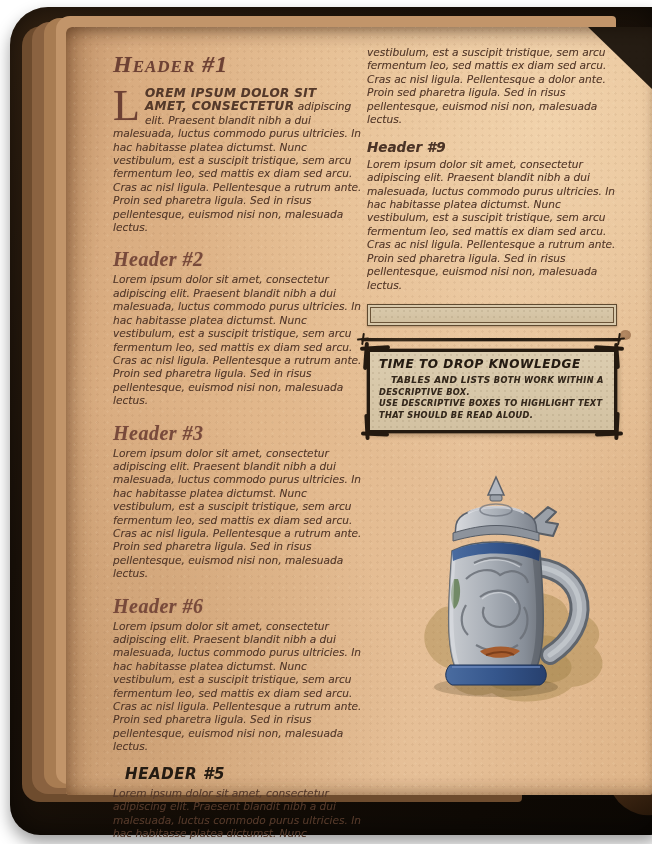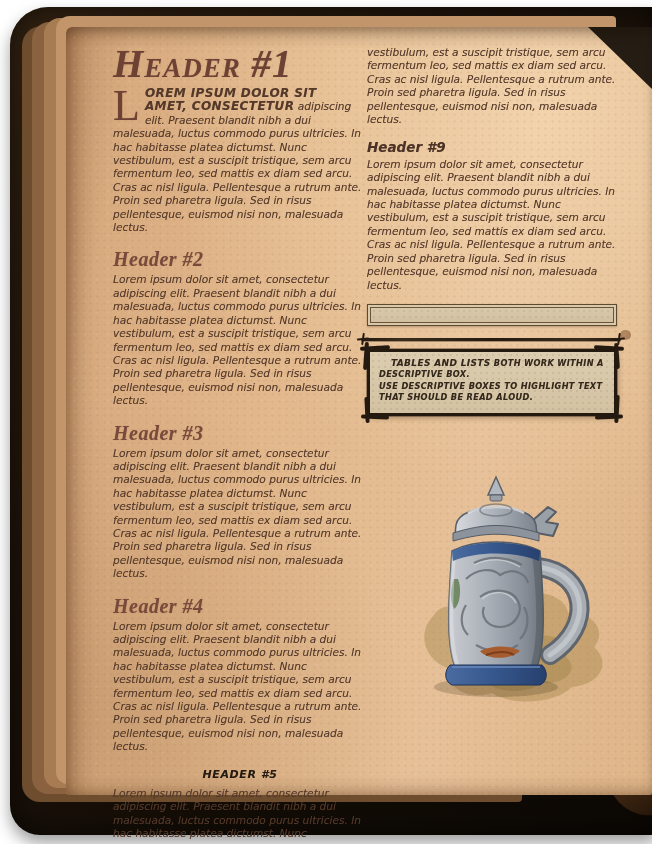--- a/index.html
+++ b/index.html
@@ -55,33 +55,33 @@
   .col{position:absolute;width:250px;color:#53382a;}
   .col-left{left:47px;top:22px;}
   .col-right{left:301px;top:16px;}
   .hand{
     font-family:"DejaVu Sans",sans-serif;font-style:italic;
     font-size:10.6px;line-height:13.4px;color:#54392a;
     text-shadow:0 0 .4px rgba(84,57,42,.4);
   }
   h1.fancy{
     margin:0 0 8px 0;font-family:"Liberation Serif",serif;font-weight:700;
-    font-variant:small-caps;font-size:39px;line-height:30px;letter-spacing:1px;
+    font-variant:small-caps;font-size:24px;line-height:30px;letter-spacing:1px;
     color:#6d4134;text-shadow:0 0 1px rgba(109,65,52,.35);
   }
   h2.fancy{
     margin:15px 0 3px 0;font-family:"Liberation Serif",serif;font-weight:700;
     font-size:20px;line-height:21px;letter-spacing:.5px;color:#784a3b;
     text-shadow:0 0 1px rgba(120,74,59,.3);
   }
   .marker{
     font-family:"DejaVu Sans",sans-serif;font-style:italic;font-weight:700;
     text-transform:uppercase;letter-spacing:.6px;color:#241b12;
   }
-  h3.marker{margin:14px 0 6px 4px;font-size:11px;text-align:center;}
+  h3.marker{margin:14px 0 6px 12px;font-size:15px;}
   .hand-h6{
     margin:15px 0 3px 0;font-style:italic;font-weight:700;font-size:13.5px;
     color:#4a3326;
   }
   p.body-par{margin:3px 0 0 0;}
   .dropcap{
     float:left;font-family:"Liberation Serif",serif;font-style:normal;
     font-size:44px;line-height:34px;color:#6d4134;margin:2px 5px 0 0;
     text-shadow:0 0 1px rgba(109,65,52,.4);
   }
@@ -161,29 +161,29 @@
   <div class="col col-left hand">
     <h1 class="fancy">Header #1</h1>
     <p class="body-par"><span class="dropcap">L</span><span class="lead-first">orem ipsum dolor sit amet, consectetur</span><span> adipiscing elit. Praesent blandit nibh a dui malesuada, luctus commodo purus ultricies. In hac habitasse platea dictumst. Nunc vestibulum, est a suscipit tristique, sem arcu fermentum leo, sed mattis ex diam sed arcu. Cras ac nisl ligula. Pellentesque a rutrum ante. Proin sed pharetra ligula. Sed in risus pellentesque, euismod nisi non, malesuada lectus.</span></p>
 
     <h2 class="fancy">Header #2</h2>
     <p class="body-par">Lorem ipsum dolor sit amet, consectetur adipiscing elit. Praesent blandit nibh a dui malesuada, luctus commodo purus ultricies. In hac habitasse platea dictumst. Nunc vestibulum, est a suscipit tristique, sem arcu fermentum leo, sed mattis ex diam sed arcu. Cras ac nisl ligula. Pellentesque a rutrum ante. Proin sed pharetra ligula. Sed in risus pellentesque, euismod nisi non, malesuada lectus.</p>
 
     <h2 class="fancy">Header #3</h2>
     <p class="body-par">Lorem ipsum dolor sit amet, consectetur adipiscing elit. Praesent blandit nibh a dui malesuada, luctus commodo purus ultricies. In hac habitasse platea dictumst. Nunc vestibulum, est a suscipit tristique, sem arcu fermentum leo, sed mattis ex diam sed arcu. Cras ac nisl ligula. Pellentesque a rutrum ante. Proin sed pharetra ligula. Sed in risus pellentesque, euismod nisi non, malesuada lectus.</p>
 
-    <h2 class="fancy">Header #4</h2>
+    <h2 class="fancy">Header #6</h2>
     <p class="body-par">Lorem ipsum dolor sit amet, consectetur adipiscing elit. Praesent blandit nibh a dui malesuada, luctus commodo purus ultricies. In hac habitasse platea dictumst. Nunc vestibulum, est a suscipit tristique, sem arcu fermentum leo, sed mattis ex diam sed arcu. Cras ac nisl ligula. Pellentesque a rutrum ante. Proin sed pharetra ligula. Sed in risus pellentesque, euismod nisi non, malesuada lectus.</p>
 
     <h3 class="marker">Header #5</h3>
     <p class="body-par">Lorem ipsum dolor sit amet, consectetur adipiscing elit. Praesent blandit nibh a dui malesuada, luctus commodo purus ultricies. In hac habitasse platea dictumst. Nunc</p>
   </div>
 
   <div class="col col-right hand">
-    <p class="body-par">vestibulum, est a suscipit tristique, sem arcu fermentum leo, sed mattis ex diam sed arcu. Cras ac nisl ligula. Pellentesque a rutrum ante. Proin sed pharetra ligula. Sed in risus pellentesque, euismod nisi non, malesuada lectus.</p>
+    <p class="body-par">vestibulum, est a suscipit tristique, sem arcu fermentum leo, sed mattis ex diam sed arcu. Cras ac nisl ligula. Pellentesque a dolor ante. Proin sed pharetra ligula. Sed in risus pellentesque, euismod nisi non, malesuada lectus.</p>
 
     <div class="hand-h6">Header #9</div>
     <p class="body-par">Lorem ipsum dolor sit amet, consectetur adipiscing elit. Praesent blandit nibh a dui malesuada, luctus commodo purus ultricies. In hac habitasse platea dictumst. Nunc vestibulum, est a suscipit tristique, sem arcu fermentum leo, sed mattis ex diam sed arcu. Cras ac nisl ligula. Pellentesque a rutrum ante. Proin sed pharetra ligula. Sed in risus pellentesque, euismod nisi non, malesuada lectus.</p>
 
     <div class="note-block">
       <div class="note-inner">
       </div>
     </div>
 
     <div class="rule-wrap">
@@ -194,20 +194,21 @@
 
     <div class="kbox">
       <span class="kb-stroke kb-tl-h"></span>
       <span class="kb-stroke kb-tl-v"></span>
       <span class="kb-stroke kb-tr-h"></span>
       <span class="kb-stroke kb-tr-v"></span>
       <span class="kb-stroke kb-bl-h"></span>
       <span class="kb-stroke kb-bl-v"></span>
       <span class="kb-stroke kb-br-h"></span>
       <span class="kb-stroke kb-br-v"></span>
+      <div class="marker kb-title">Time to Drop Knowledge</div>
       <p class="box-text"><span class="kb-indent"></span><span class="kb-lead">Tables and Lists</span><span> both work within a descriptive box.</span></p>
       <p class="box-text">Use descriptive boxes to highlight text that should be read aloud.</p>
     </div>
   </div>
 
   <svg class="stein" viewBox="0 0 232 252">
     <defs>
       <linearGradient id="silver" x1="0" y1="0" x2="1" y2="0">
         <stop offset="0" stop-color="#c9ccd1"></stop>
           <stop offset=".45" stop-color="#a7adb5"></stop>

